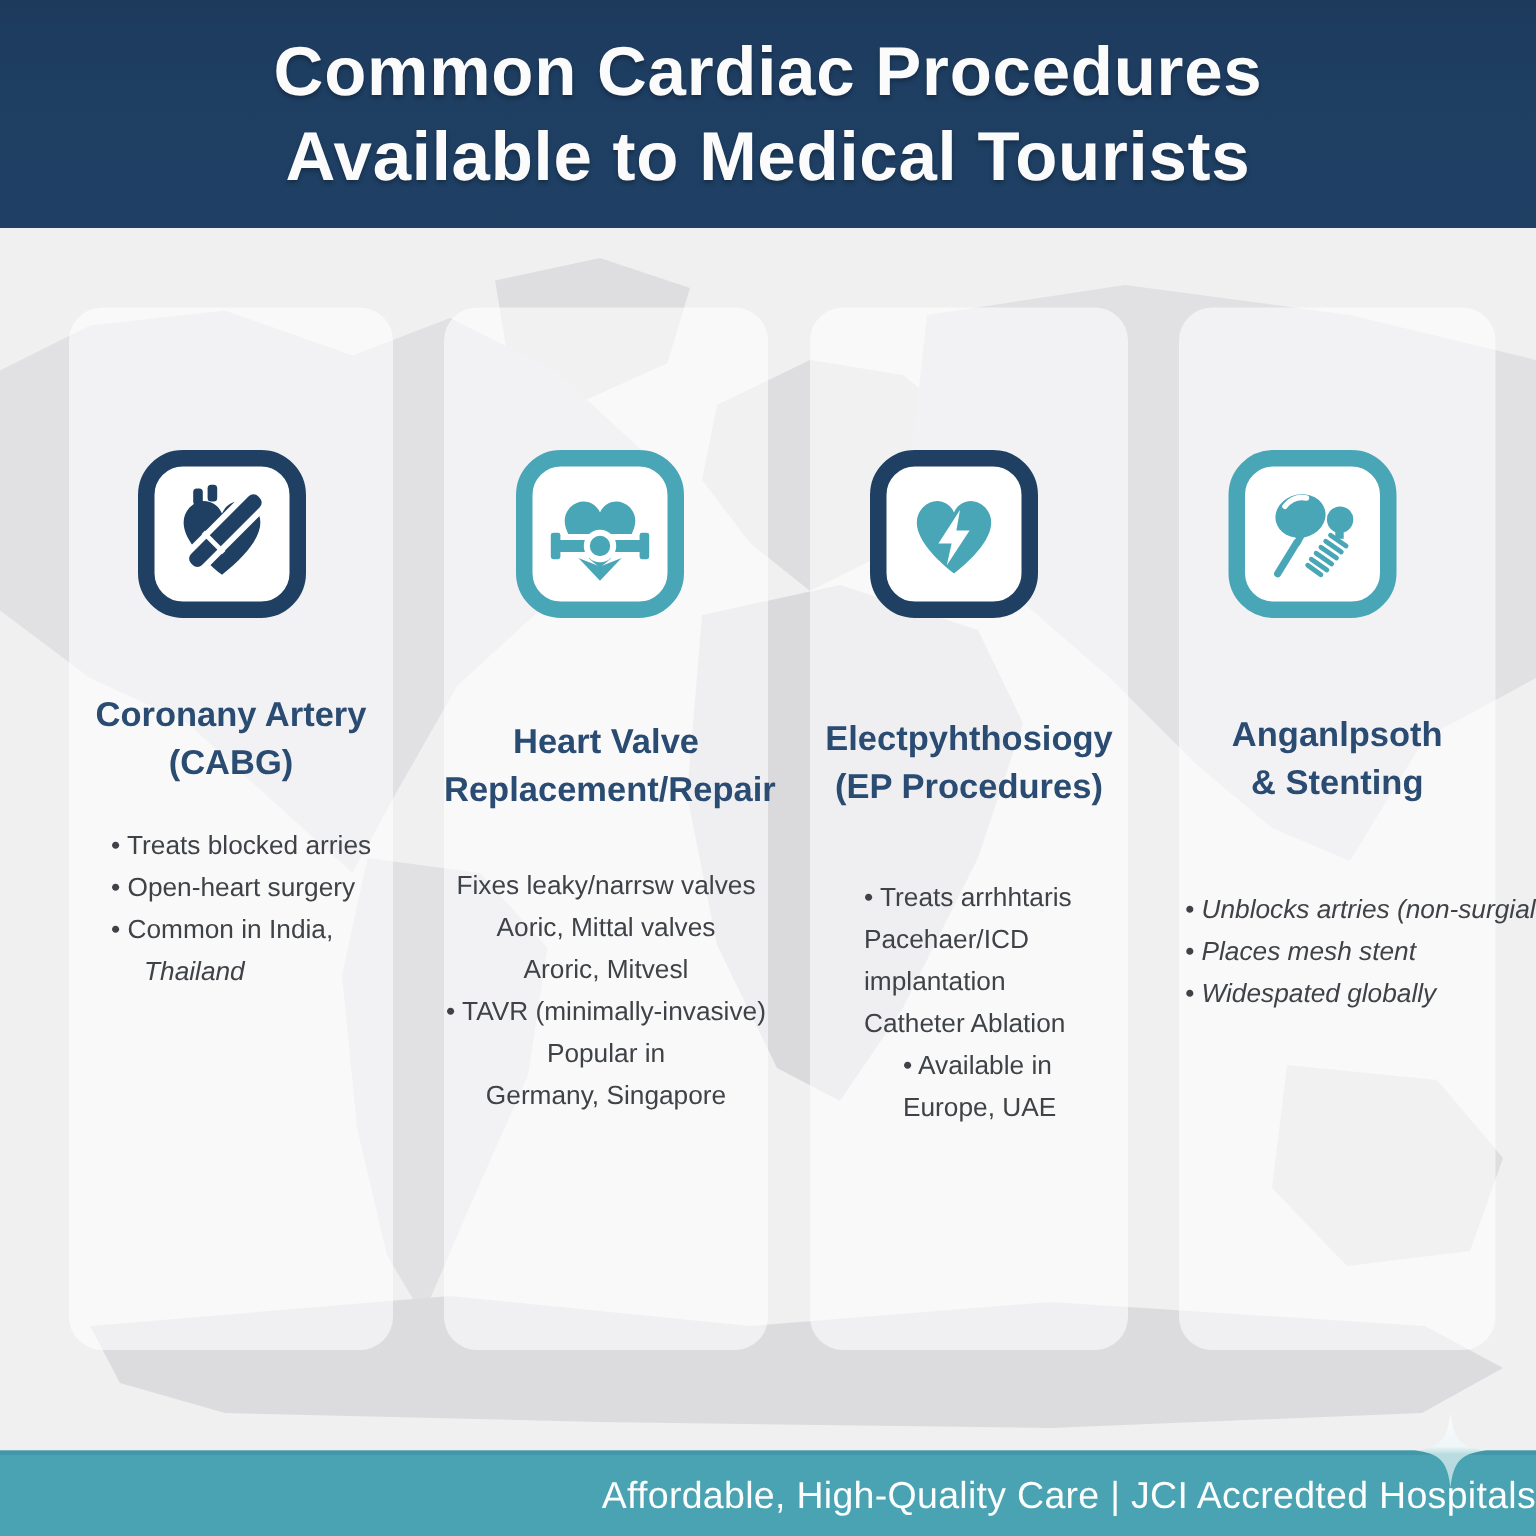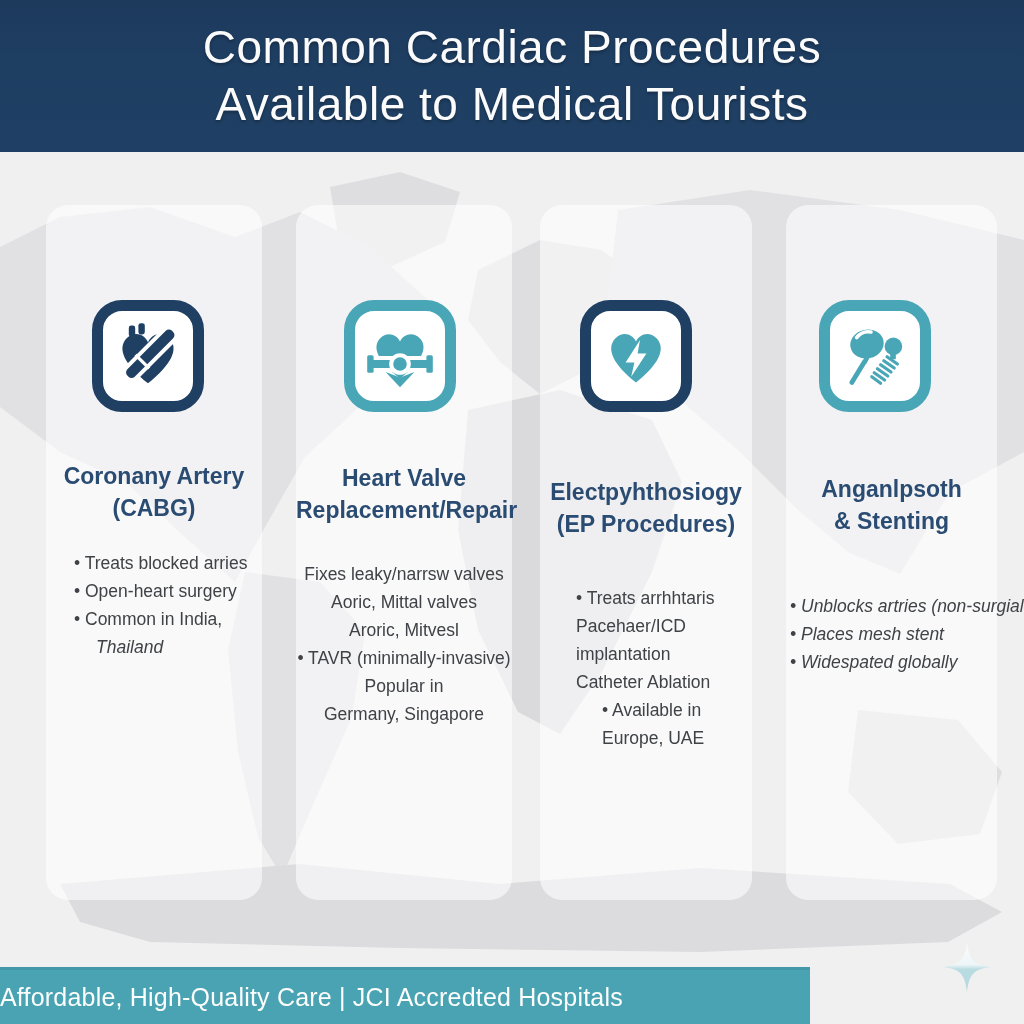--- a/index.html
+++ b/index.html
@@ -19,21 +19,21 @@
     position:relative;
   }
   
   .header{
     position:absolute;left:0;top:0;width:1024px;height:152px;
     background:linear-gradient(180deg,#1d3a5c 0%, #1e3e62 40%, #1f4064 100%);
     display:flex;flex-direction:column;align-items:center;justify-content:center;
     z-index:5;
   }
   .header .h-line{
-    color:#fbfbfc;font-size:46px;font-weight:normal;line-height:57px;
+    color:#fbfbfc;font-size:46px;font-weight:bold;line-height:57px;
     letter-spacing:.5px;text-align:left;
     text-shadow:0 2px 3px rgba(0,0,0,.28);
   }
   
   .map-wrap{position:absolute;left:0;top:152px;width:1024px;height:815px;z-index:1;}
   
   .panel{
     position:absolute;top:205px;height:695px;width:216px;
     background:rgba(255,255,255,0.58);
     border-radius:22px;z-index:3;
@@ -47,37 +47,37 @@
   .icon-teal{border:11px solid var(--teal);}
   .c0 .icon-box{transform:translateX(-6px);}
   .c1 .icon-box{transform:translateX(-4px);}
   .c2 .icon-box{transform:translateX(-10px);}
   .c3 .icon-box{transform:translateX(-17px);}
   .title{
     color:var(--title-color);font-weight:bold;font-size:23px;line-height:32px;
     text-align:center;
   }
   .c0 .title{margin-top:48px;}
-  .c1 .title{margin-top:50px;}
+  .c1 .title{margin-top:66px;}
   .c2 .title{margin-top:64px;}
   .c3 .title{margin-top:61px;}
   .points{color:var(--body-color);font-size:17.5px;line-height:28px;}
   .c0 .points{margin-top:25px;text-align:left;padding-left:28px;}
   .c0 .points .ln:nth-child(4){padding-left:22px;font-style:italic;}
   .c1 .points{margin-top:34px;text-align:center;}
   .c2 .points{margin-top:44px;text-align:left;padding-left:36px;}
   .c2 .points .ln:nth-child(n+5){padding-left:26px;}
   .c3 .points{margin-top:55px;text-align:left;padding-left:4px;}
   .c3 .points .ln{white-space:nowrap;font-style:italic;}
   
   .footer{
-    position:absolute;left:0;top:967px;width:810px;height:57px;
+    position:absolute;left:0;top:967px;width:1024px;height:57px;
     background:var(--footer-bg);
     border-top:3px solid #4298a8;
-    display:flex;align-items:center;justify-content:flex-start;
+    display:flex;align-items:center;justify-content:flex-end;
     z-index:4;
   }
   .footer .f-text{
     color:#fcfdfd;font-size:25px;font-weight:400;letter-spacing:.2px;
   }
   .sparkle{position:absolute;left:941px;top:941px;width:52px;height:52px;z-index:6;}
 </style>
 </head>
 <body>
 

